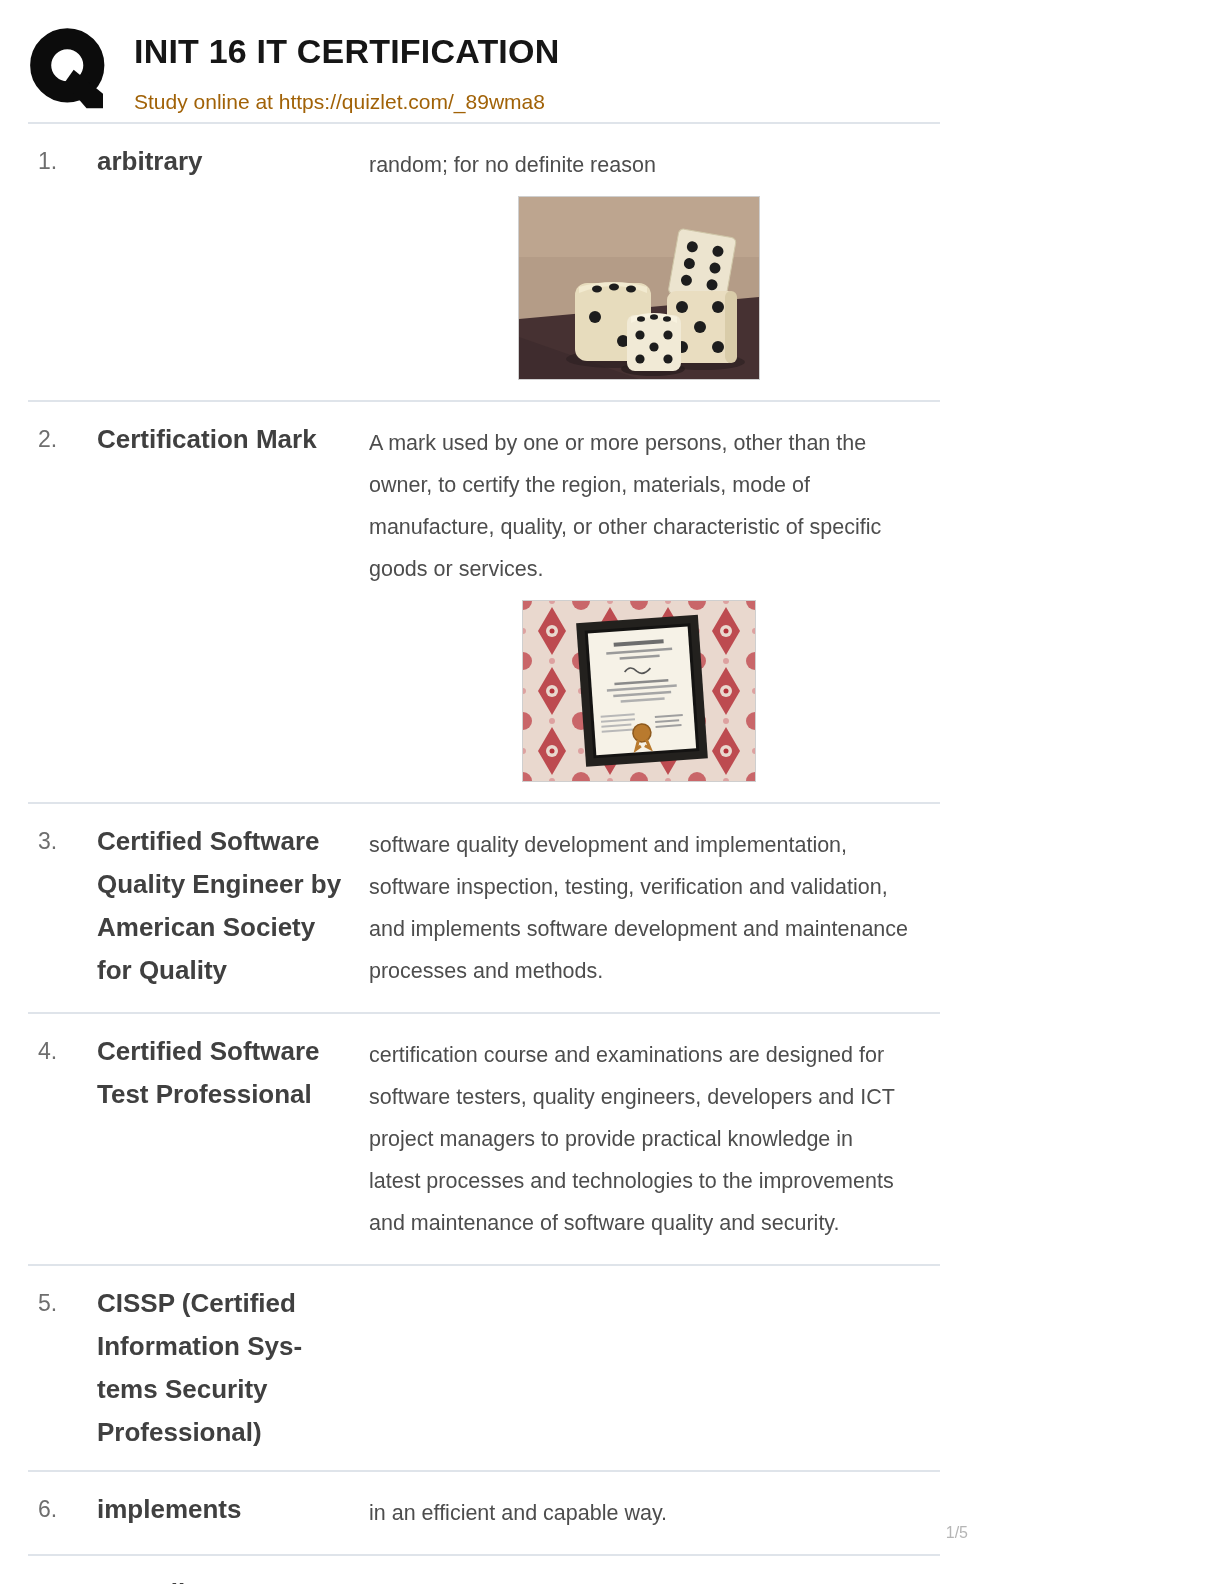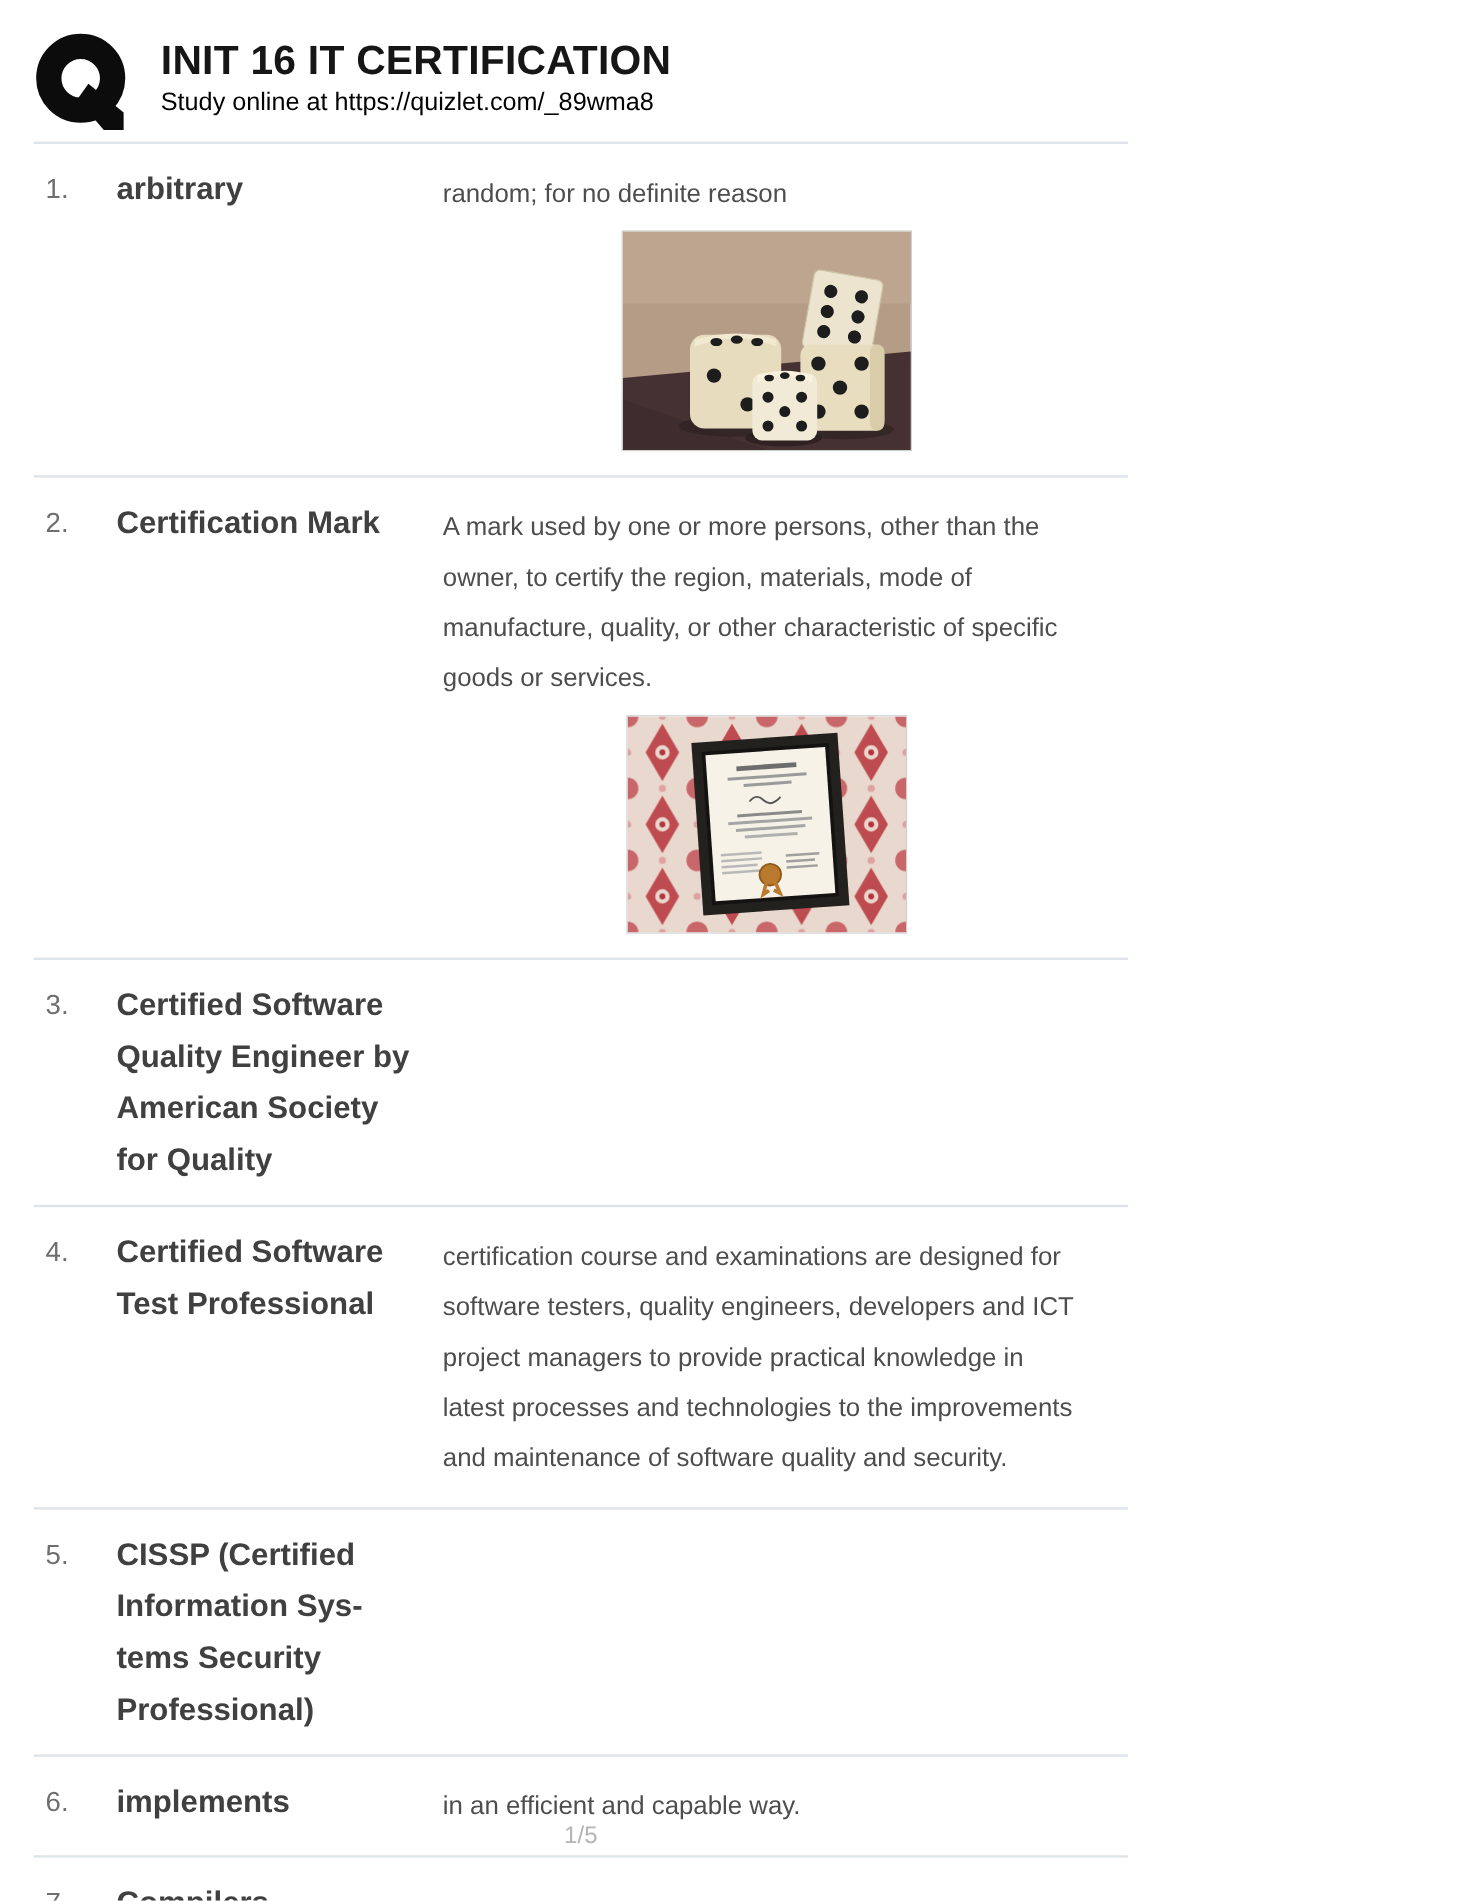--- a/index.html
+++ b/index.html
@@ -17,21 +17,21 @@
     display:flex;align-items:flex-start;gap:20px;
     padding:24px 56px 6px 26px;
   }
   .logo{width:88px;height:88px;flex:0 0 auto;}
   .header-text{padding-top:6px;}
   .title{
     margin:0;font-size:34px;line-height:42px;font-weight:600;color:#161616;
     letter-spacing:.2px;
   }
   .subtitle{
-    margin:0 0 0 0;font-size:21px;line-height:28px;font-weight:400;color:#000000;
+    margin:16px 0 0 0;font-size:21px;line-height:28px;font-weight:400;color:#a16207;
   }
   .sep{height:2px;background:#dfe4ea;margin:0 28px;}
   
   .row{
     display:grid;
     grid-template-columns:59px 252px 1fr;
     padding:16px 56px 16px 38px;
     box-sizing:border-box;
   }
   .num{
@@ -43,21 +43,21 @@
   }
   .def{
     padding-left:16px;
     font-size:21.5px;line-height:42px;font-weight:400;color:#4d4d4d;
   }
   .def p{margin:4px;}
   .figure{display:block;margin:10px auto 4px auto;border:1px solid #cfcfcf;}
   
   .footer{
     position:absolute;left:0;bottom:42px;width:100%;
-    text-align:center;font-size:20px;color:#b5b5b5;
+    text-align:right;font-size:16px;color:#b5b5b5;
   }
 </style>
 </head>
 <body>
 
 <div class="page">
 
   <div class="header">
     <svg class="logo" viewBox="0 0 96 96" aria-hidden="true">
       <circle cx="45" cy="45" r="29" fill="none" stroke="#0c0c0c" stroke-width="23"></circle>
@@ -173,20 +173,23 @@
           <path d="M112 139 l-3 9 l5 -3 M120 139 l3 9 l-5 -3" stroke="#b97a2e" stroke-width="3" fill="none"></path>
         </g>
       </svg>
     </div>
   </section>
   <div class="sep"></div>
 
   <section class="row">
     <div class="num">3.</div>
     <div class="term">Certified Soft­ware Quality En­gineer by Amer­ican Society for Quality</div>
+    <div class="def">
+      <p>software quality development and implementation, software inspection, testing, verification and validation, and implements software development and mainte­nance processes and methods.</p>
+    </div>
   </section>
   <div class="sep"></div>
 
   <section class="row">
     <div class="num">4.</div>
     <div class="term">Certified Soft­ware Test Profes­sional</div>
     <div class="def">
       <p>certification course and examinations are designed for software testers, quality engineers, developers and ICT project managers to provide practical knowledge in latest processes and technologies to the improvements and maintenance of software quality and security.</p>
     </div>
   </section>

